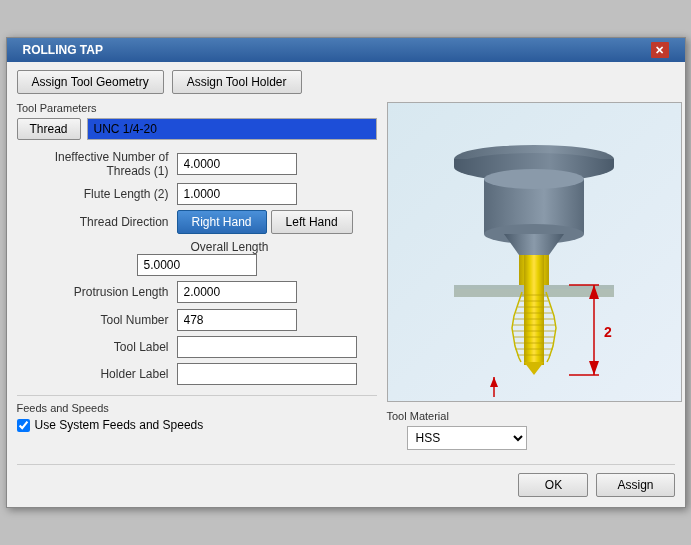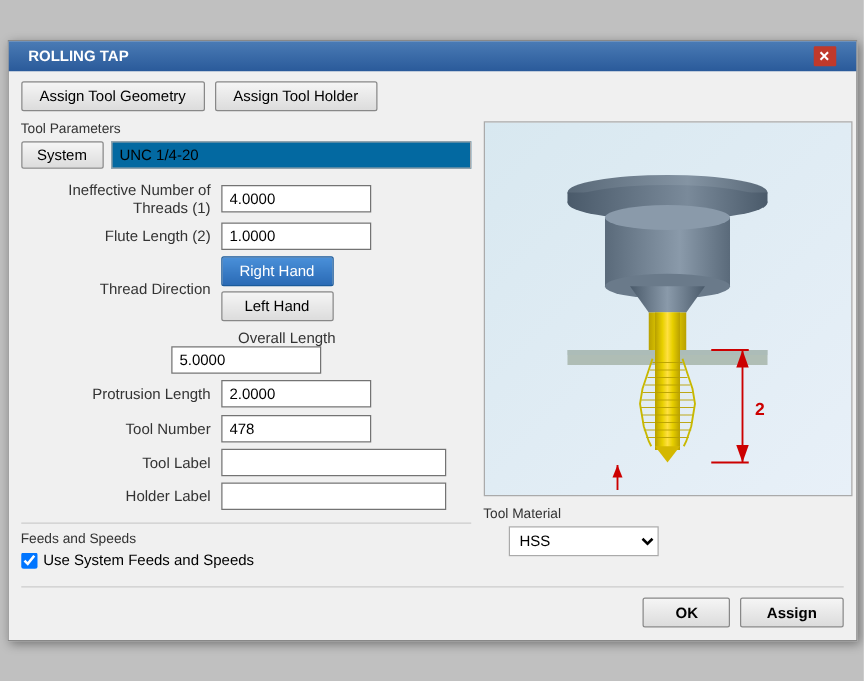--- a/index.html
+++ b/index.html
@@ -106,21 +106,21 @@
       padding: 3px 12px;
       background: linear-gradient(to bottom, #f5f5f5, #dcdcdc);
       border: 1px solid #888;
       cursor: pointer;
       font-size: 12px;
       border-radius: 2px;
     }
 
     .thread-value {
       border: 1px solid #aaa;
-      background: #0369a1;
+      background: #1d4ed8;
       padding: 2px 6px;
       font-size: 12px;
       flex: 1;
       height: 22px;
     }
 
     .form-row {
       display: flex;
       align-items: center;
       margin-bottom: 5px;
@@ -141,21 +141,21 @@
       height: 22px;
       width: 120px;
     }
 
     .form-input-wide {
       width: 180px;
     }
 
     .direction-group {
       display: flex;
-      flex-direction: column;
+      flex-direction: row;
       gap: 4px;
     }
 
     .tool-image {
       background: linear-gradient(135deg, #d8e8f0, #e8f0f8);
       border: 1px solid #aaa;
       width: 295px;
       height: 300px;
       position: relative;
       overflow: hidden;
@@ -224,21 +224,20 @@
 
     .bottom-btn {
       padding: 4px 20px;
       background: linear-gradient(to bottom, #f5f5f5, #dcdcdc);
       border: 1px solid #888;
       cursor: pointer;
       font-size: 12px;
       border-radius: 2px;
       min-width: 70px;
       text-align: center;
-      font-weight: bold;
     }
 
     .label-w1 { width: 160px; }
   </style>
 </head>
 <body>
 
 <div class="dialog">
 
   <div class="title-bar">
@@ -252,21 +251,21 @@
       <button class="btn">Assign Tool Geometry</button>
       <button class="btn">Assign Tool Holder</button>
     </div>
 
     <div class="content-area">
 
       <div class="left-panel">
         <div class="section-label">Tool Parameters</div>
 
         <div class="thread-row">
-          <button class="thread-btn">System</button>
+          <button class="thread-btn">Thread</button>
           <input type="text" class="thread-value" value="UNC 1/4-20" style="">
         </div>
 
         <div class="form-row">
           <span class="form-label label-w1">Ineffective Number of Threads (1)</span>
           <input type="text" class="form-input" value="4.0000" style="">
         </div>
 
         <div class="form-row">
           <span class="form-label label-w1">Flute Length (2)</span>

